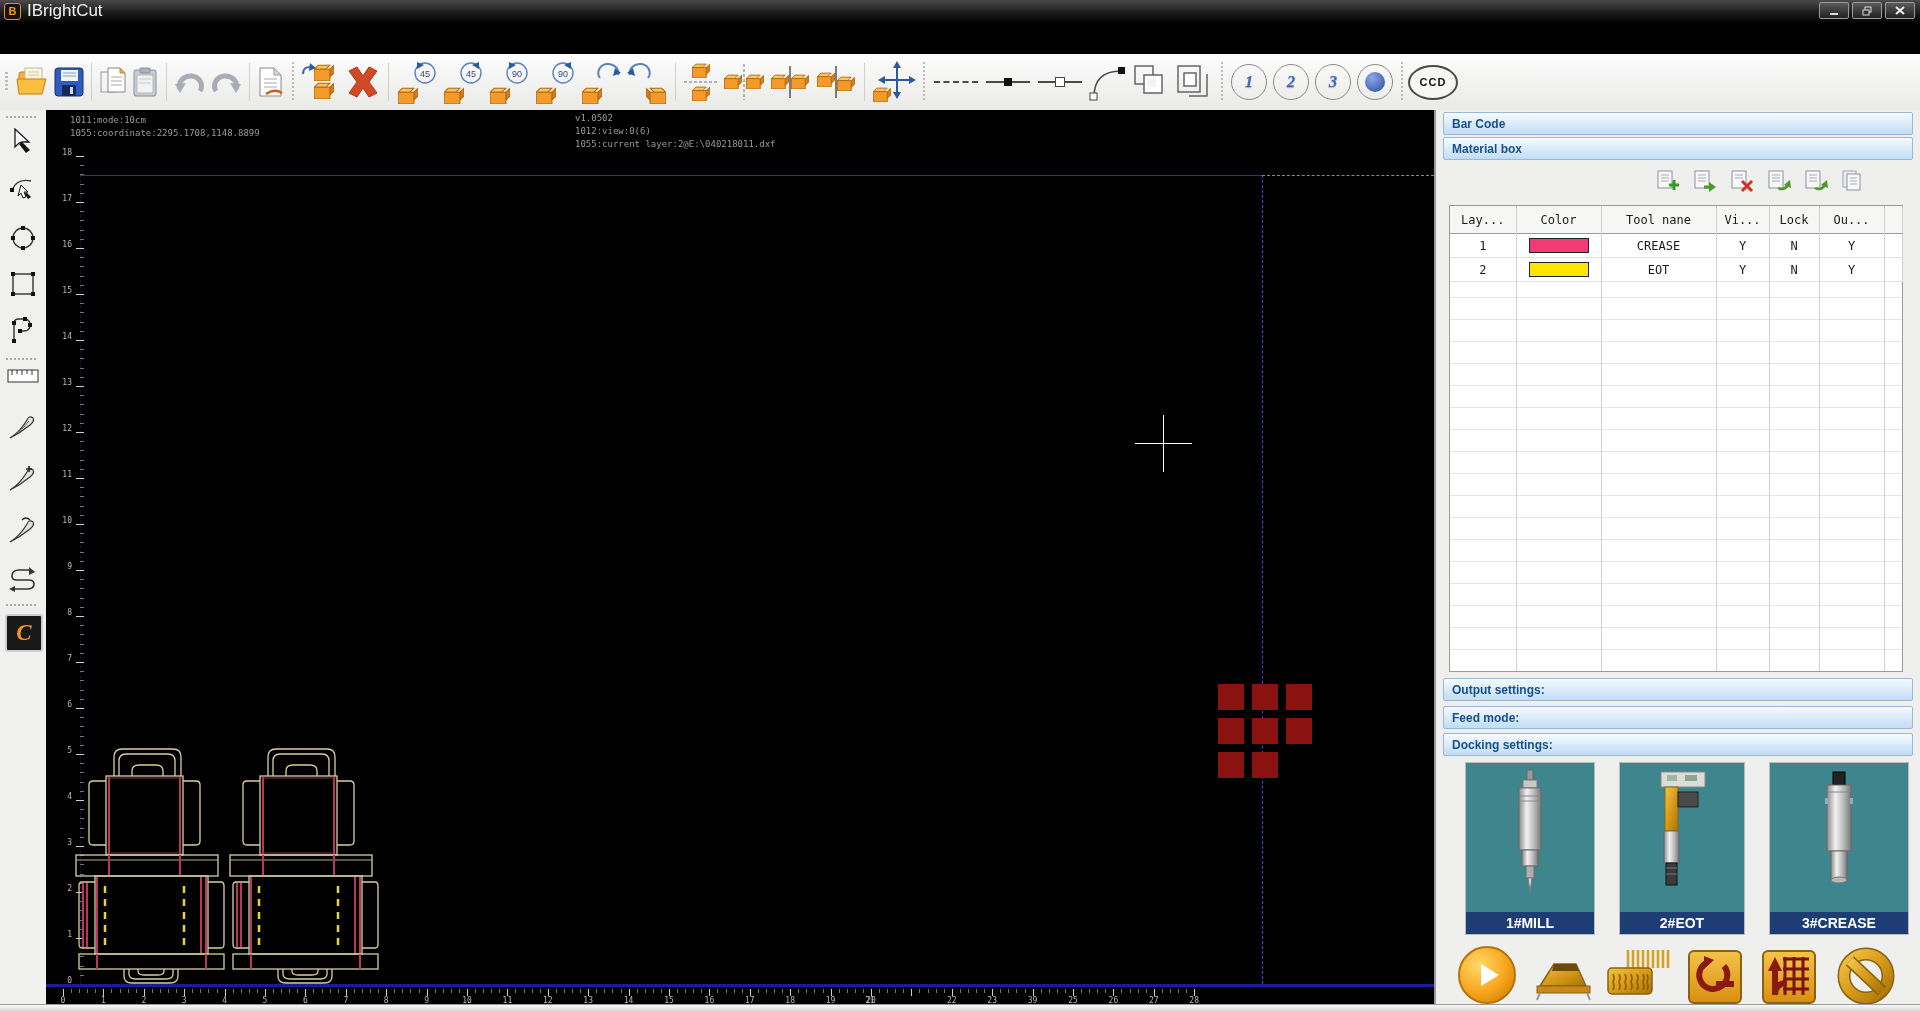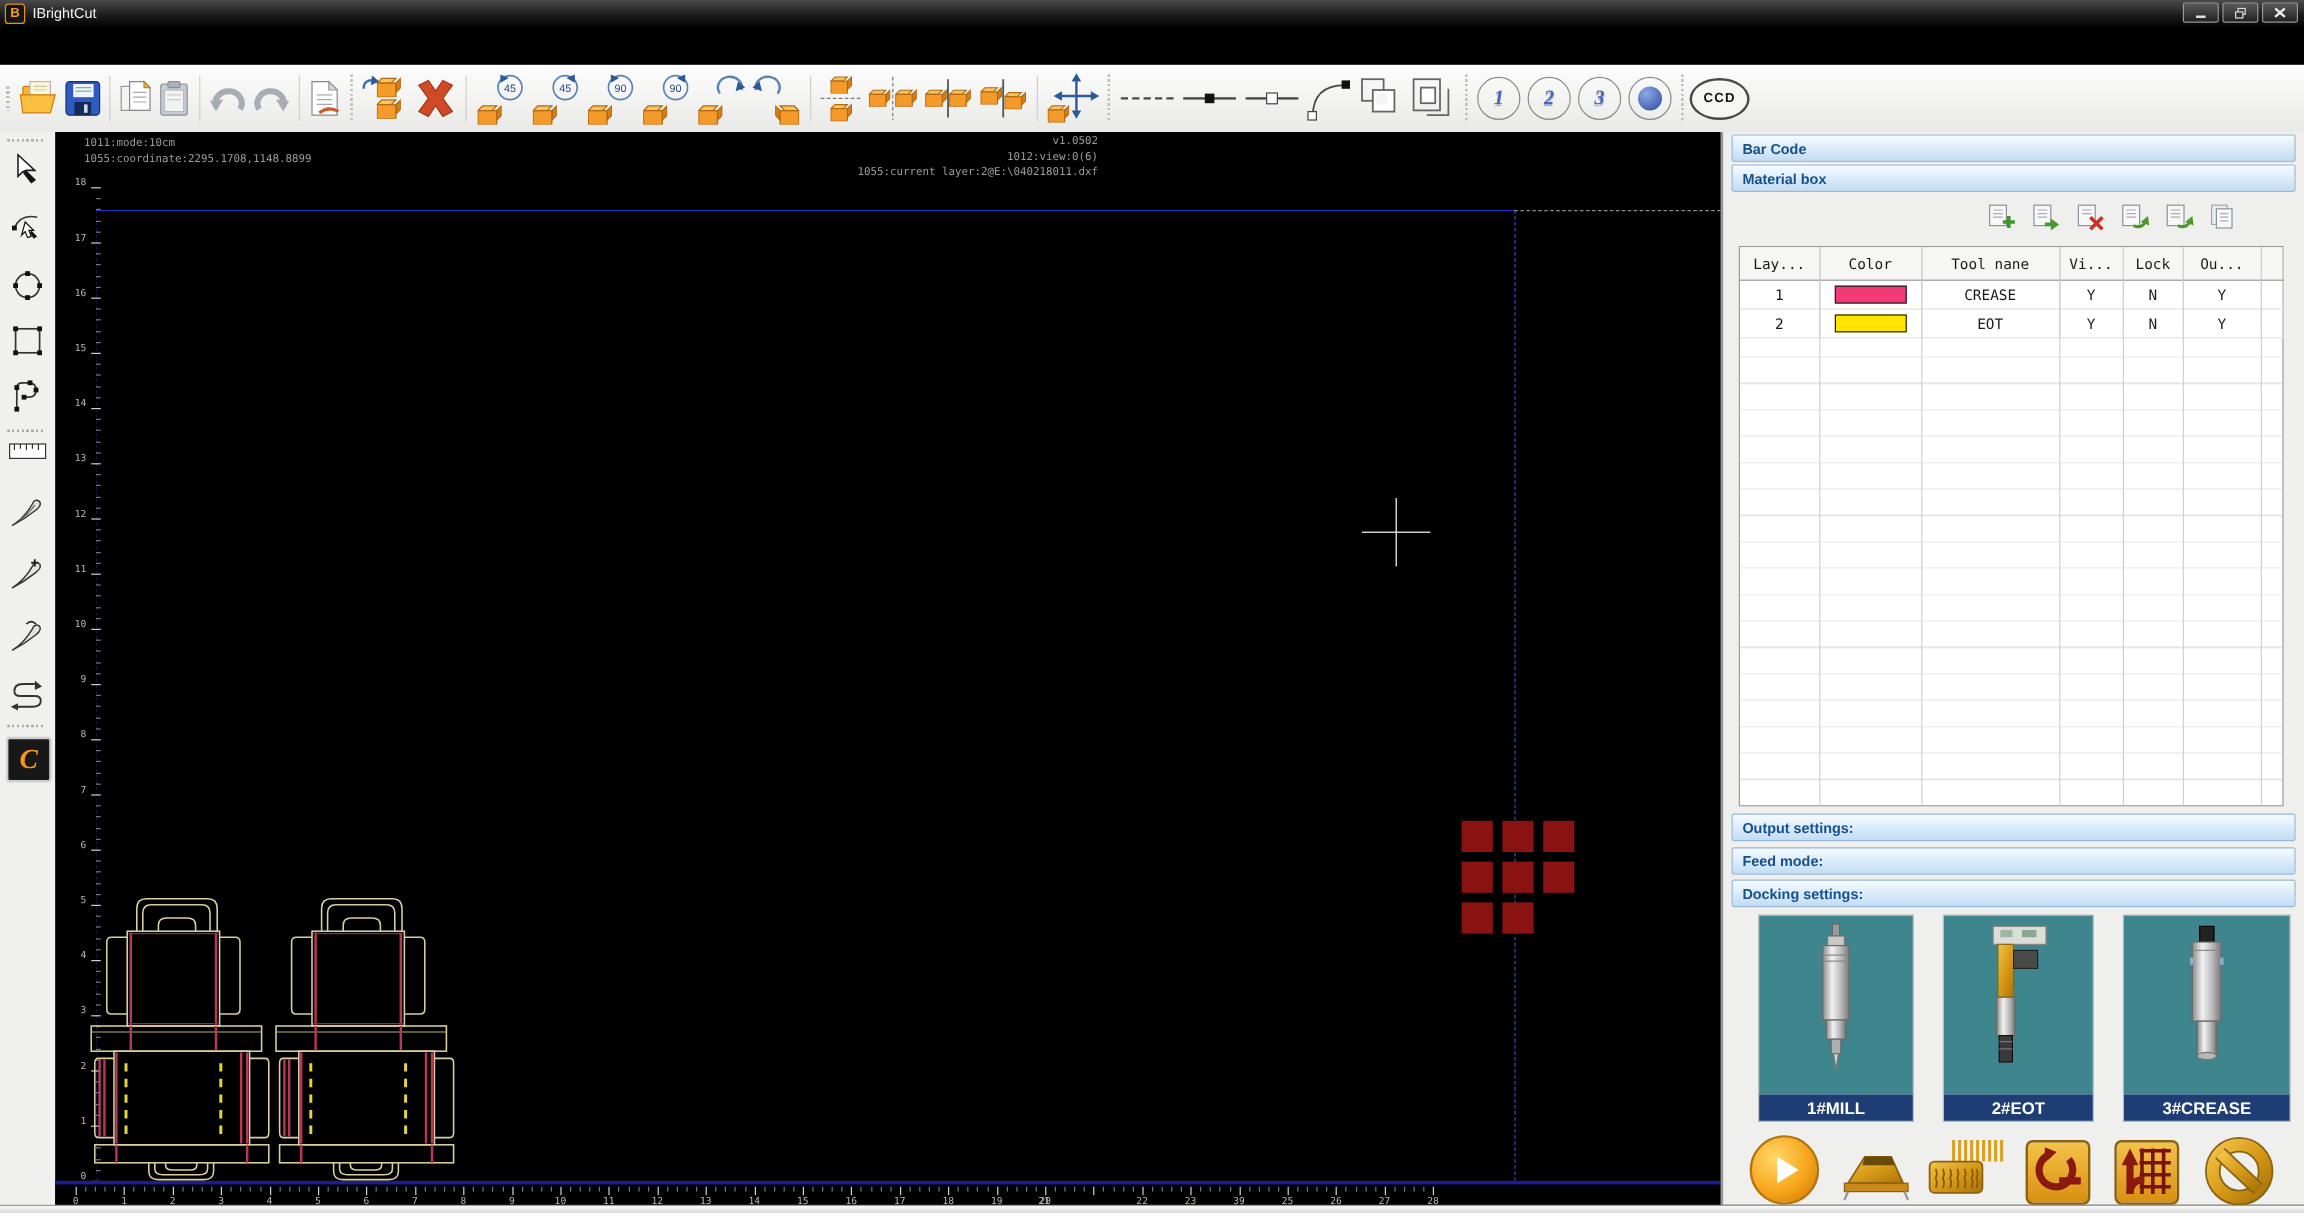--- a/index.html
+++ b/index.html
@@ -1,20 +1,20 @@
 <!DOCTYPE html>
 <html><head>
 <meta charset="utf-8">
 <style>
   html,body{margin:0;padding:0;background:#888;}
   #app{position:relative;width:1920px;height:1011px;background:#000;font-family:"Liberation Sans",sans-serif;overflow:hidden;}
   
   #titlebar{position:absolute;left:0;top:0;width:1920px;height:22px;background:linear-gradient(#4a4a4a,#1a1a1a 60%,#050505);display:flex;align-items:center;}
   #applogo{width:15px;height:15px;margin:0 6px 0 4px;background:#151515;border:1px solid #e8901a;border-radius:3px;color:#f49a20;font:bold 11px/14px "Liberation Sans",sans-serif;text-align:center;}
-  #apptitle{color:#f2f2f2;font-size:12px;text-align:right;}
+  #apptitle{color:#f2f2f2;font-size:17px;text-align:right;}
   #winbtns{position:absolute;right:5px;top:2px;display:flex;}
   .wbtn{width:28px;height:15px;margin-left:3px;background:linear-gradient(#5a5a5a,#222);border:1px solid #9a9a9a;border-radius:2px;display:flex;align-items:center;justify-content:center;}
   
   #menubar{position:absolute;left:0;top:22px;width:1920px;height:32px;background:linear-gradient(#fafafa,#ececea);border-bottom:1px solid #d4d4d2;display:flex;align-items:center;}
   .grip{width:3px;height:20px;margin:0 6px 0 5px;background:repeating-linear-gradient(#bbb 0 2px,transparent 2px 4px);}
   .mitem{padding:4px 14px;font-size:13px;color:#222;}
   
   #toolbar{position:absolute;left:0;top:54px;width:1920px;height:56px;background:linear-gradient(#fdfdfd,#e9e9e7);border-bottom:1px solid #c8c8c6;display:flex;align-items:center;}
   .tsep{width:1px;height:38px;background:#cfcfcd;margin:0 5px;}
   .tsepd{width:2px;height:40px;margin:0 5px;background:repeating-linear-gradient(#bbb 0 2px,transparent 2px 4px);}
@@ -30,21 +30,21 @@
   .sqw{position:absolute;width:8px;height:8px;background:#fff;border:1px solid #444;}
   
   #palette{position:absolute;left:0;top:110px;width:46px;height:901px;background:#f0f0ee;border-right:1px solid #b8b8b6;}
   .pbtn{position:absolute;left:5px;width:36px;height:40px;display:flex;align-items:center;justify-content:center;}
   .psep{position:absolute;left:6px;width:32px;height:2px;background:repeating-linear-gradient(90deg,#aaa 0 2px,transparent 2px 4px);}
   #clogo{position:absolute;left:5px;width:34px;height:34px;background:#181818;border:2px solid #cfcfcf;border-radius:3px;display:flex;align-items:center;justify-content:center;}
   #clogo span{color:#f7941d;font:italic bold 23px "Liberation Serif",serif;}
   
   #canvas{position:absolute;left:46px;top:110px;width:1388px;height:894px;background:#000;overflow:hidden;}
   .statustxt{position:absolute;color:#9a9a9a;font:9px/13px "DejaVu Sans Mono",monospace;}
-  #statusc{text-align:right;width:340px;}
+  #statusc{text-align:left;width:340px;}
   #btmruler{position:absolute;left:0;top:874px;width:1388px;height:20px;background:#000;border-top:3px solid #1c1c96;}
   .tkM{position:absolute;top:2px;width:1px;height:7px;background:#cfcfcf;}
   .tkm{position:absolute;top:2px;width:1px;height:4px;background:#777;}
   .rnum{position:absolute;top:9px;transform:translateX(-50%);font:8px "DejaVu Sans Mono",monospace;color:#b8b8b8;}
   #lruler{position:absolute;left:12px;top:0;width:26px;height:874px;}
   .ltkM{position:absolute;right:0;width:8px;height:1px;background:#cfcfcf;}
   .ltkm{position:absolute;right:0;width:4px;height:1px;background:#777;}
   .lnum{position:absolute;right:12px;transform:translateY(-50%);font:8px "DejaVu Sans Mono",monospace;color:#b8b8b8;}
   .bline{position:absolute;}
   #crossH{position:absolute;left:1089px;top:333px;width:57px;height:1px;background:#fff;}

